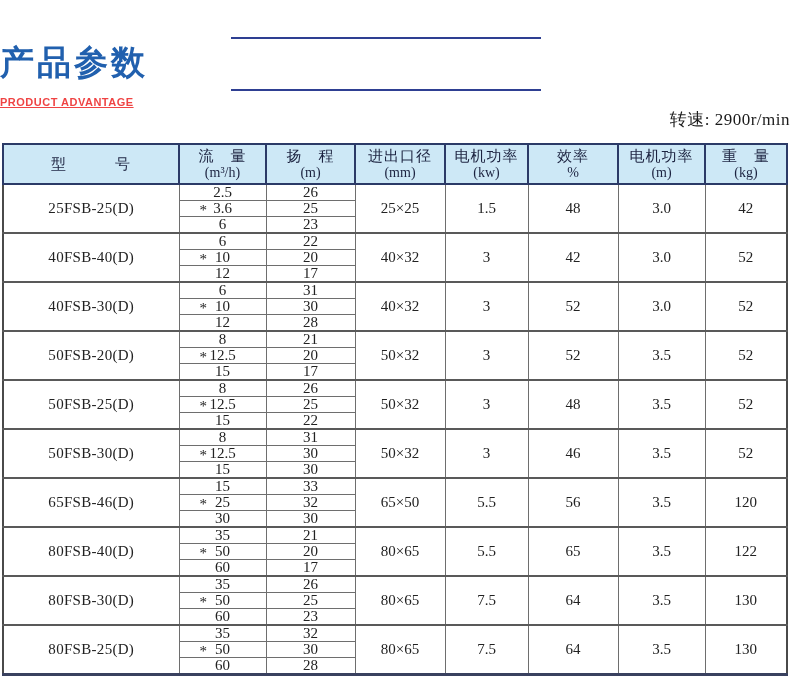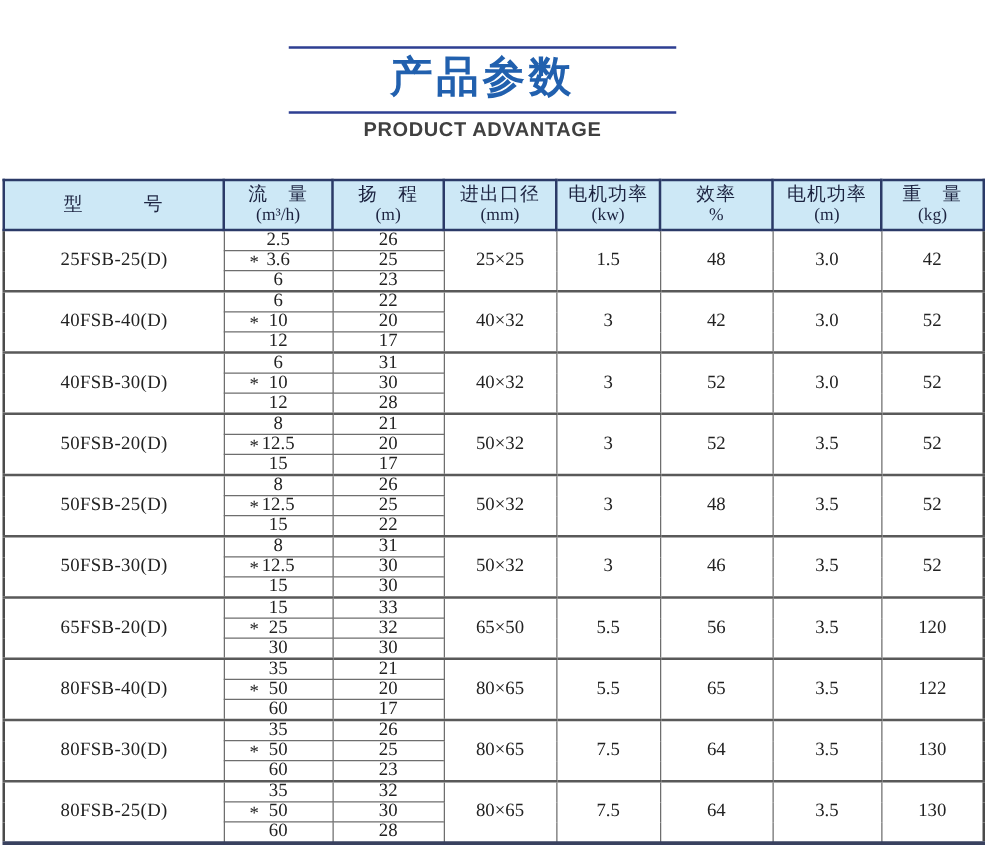--- a/index.html
+++ b/index.html
@@ -2,33 +2,34 @@
 <html><head>
 <meta charset="utf-8">
 <style>
   * { margin:0; padding:0; box-sizing:border-box; }
   html,body { background:#ffffff; }
   .page {
     position:relative; width:800px; height:680px; background:#ffffff;
     font-family:"Liberation Serif","DejaVu Serif",serif; overflow:hidden;
   }
   
-  .title-block { position:absolute; top:0; left:0; width:772px; text-align:center; }
+  .title-block { position:absolute; top:0; left:0; width:772px; text-align:left; }
   .title-rule { width:310px; height:2px; margin:0 auto; background:#2e3f92; }
   .rule-top { margin-top:37px; }
   .rule-bottom { margin-top:6px; }
   .title-zh {
     font-family:"Liberation Sans","DejaVu Sans",sans-serif;
     font-size:34px; font-weight:bold; color:#2160ae; letter-spacing:3px;
     line-height:42px; margin-top:2px;
   }
   .title-en {
     font-family:"Liberation Sans","DejaVu Sans",sans-serif;
-    font-size:16px; font-weight:bold; color:#404040; letter-spacing:0.5px;
+    font-size:11px; font-weight:bold; color:#ef4444; letter-spacing:0.5px;
     margin-top:5px;
+    text-decoration:underline;
   }
   
   .speed-note {
     position:absolute; top:108px; right:10px;
     font-size:17px; color:#1a1a1a; letter-spacing:0.5px;
   }
   
   table.spec {
     position:absolute; top:143px; left:2px; width:784px;
     border-collapse:collapse; table-layout:fixed;
@@ -60,20 +61,21 @@
 
 <div class="page">
 
   <div class="title-block">
     <div class="title-rule rule-top"></div>
     <div class="title-zh">产品参数</div>
     <div class="title-rule rule-bottom"></div>
     <div class="title-en">PRODUCT ADVANTAGE</div>
   </div>
 
+  <div class="speed-note">转速: 2900r/min</div>
 
   <table class="spec">
     <colgroup>
       <col style="width:176px">
         <col style="width:87px">
         <col style="width:89px">
         <col style="width:90px">
       <col style="width:83px">
         <col style="width:90px">
         <col style="width:87px">
@@ -217,21 +219,21 @@
         </tr>
         <tr class="sub-row">
           <td class="flow-cell"><span class="star">*</span><span>12.5</span></td>
           <td>30</td>
         </tr>
         <tr class="sub-row">
           <td class="flow-cell"><span>15</span></td>
           <td>30</td>
         </tr>
         <tr class="sub-row group-start">
-          <td class="model-cell" rowspan="3">65FSB-20(D)</td>
+          <td class="model-cell" rowspan="3">65FSB-46(D)</td>
           <td class="flow-cell"><span>15</span></td>
           <td>33</td>
           <td rowspan="3">65×50</td>
           <td rowspan="3">5.5</td>
           <td rowspan="3">56</td>
           <td rowspan="3">3.5</td>
           <td rowspan="3">120</td>
         </tr>
         <tr class="sub-row">
           <td class="flow-cell"><span class="star">*</span><span>25</span></td>

